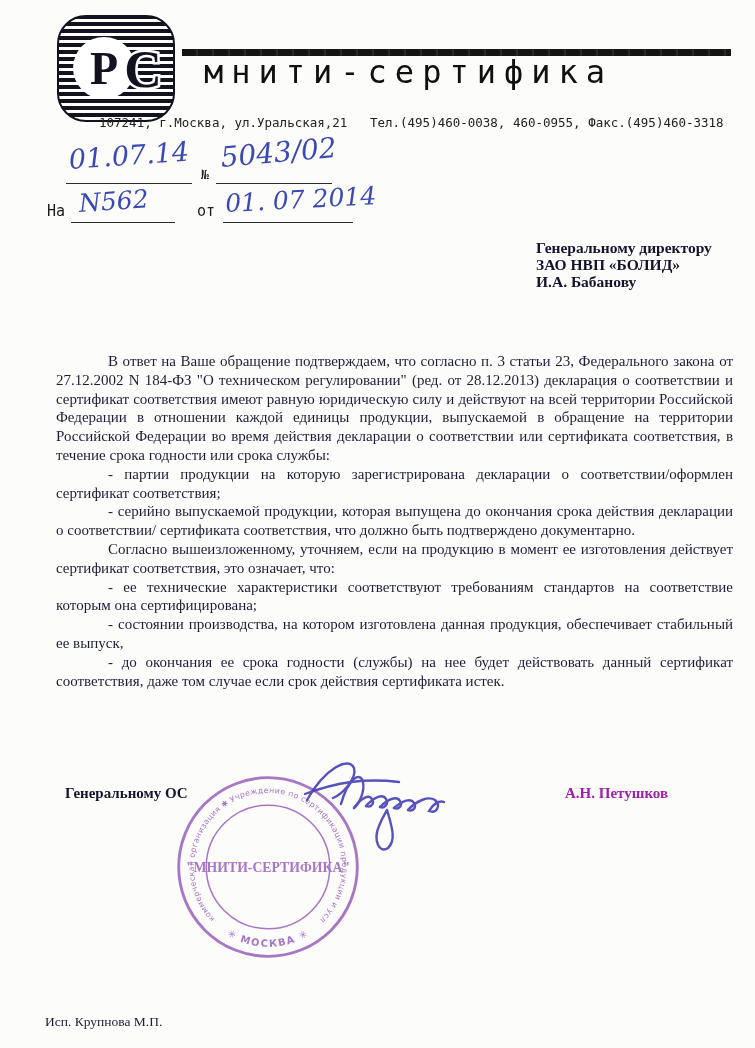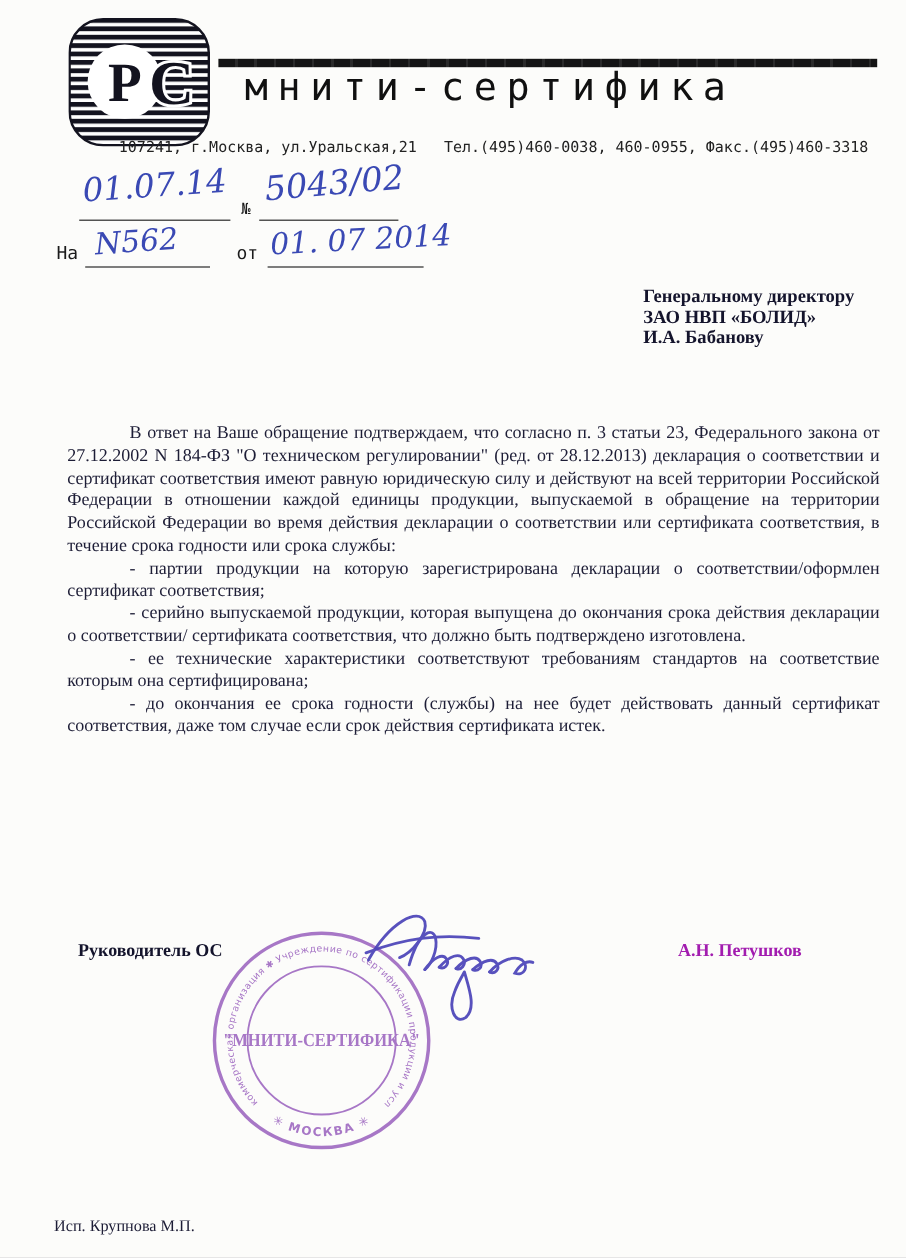--- a/index.html
+++ b/index.html
@@ -94,26 +94,28 @@
   <span class="hw" style="left:226px; top:189px; font-size:25px; transform:rotate(-3deg);">01. 07 2014</span>
   <div class="refline" style="left:223px; top:222px; width:130px;"></div>
 
   <div class="recipient">Генеральному директору
 ЗАО НВП «БОЛИД»
 И.А. Бабанову</div>
 
   <div class="body-text">
     <p>В ответ на Ваше обращение подтверждаем, что согласно п. 3 статьи 23, Федерального закона от 27.12.2002 N 184-ФЗ "О техническом регулировании" (ред. от 28.12.2013) декларация о соответствии и сертификат соответствия имеют равную юридическую силу и действуют на всей территории Российской Федерации в отношении каждой единицы продукции, выпускаемой в обращение на территории Российской Федерации во время действия декларации о соответствии или сертификата соответствия, в течение срока годности или срока службы:</p>
     <p>- партии продукции на которую зарегистрирована декларации о соответствии/оформлен сертификат соответствия;</p>
-    <p>- серийно выпускаемой продукции, которая выпущена до окончания срока действия декларации о соответствии/ сертификата соответствия, что должно быть подтверждено изготовлена.</p>
+    <p>- серийно выпускаемой продукции, которая выпущена до окончания срока действия декларации о соответствии/ сертификата соответствия, что должно быть подтверждено документарно.</p>
+    <p>Согласно вышеизложенному, уточняем, если на продукцию в момент ее изготовления действует сертификат соответствия, это означает, что:</p>
     <p>- ее технические характеристики соответствуют требованиям стандартов на соответствие которым она сертифицирована;</p>
+    <p>- состоянии производства, на котором изготовлена данная продукция, обеспечивает стабильный ее выпуск,</p>
     <p>- до окончания ее срока годности (службы) на нее будет действовать данный сертификат соответствия, даже  том случае если срок действия сертификата истек.</p>
   </div>
 
-  <div class="sig-title">Руководитель ОС</div>
+  <div class="sig-title">Генеральному ОС</div>
   <div class="sig-name">А.Н. Петушков</div>
 
   <div class="stamp">
     <svg viewBox="0 0 200 200" width="190" height="190">
       <defs>
         <path id="arcTop" d="M 44.85 155.15 A 78 78 0 1 1 155.15 155.15" fill="none"></path>
         <path id="arcBottom" d="M 58 172.7 A 84 84 0 0 0 142 172.7" fill="none"></path>
       </defs>
       <circle cx="100" cy="100" r="94" fill="none" stroke="#a26cc6" stroke-width="3"></circle>
       <circle cx="100" cy="100" r="65" fill="none" stroke="#a26cc6" stroke-width="1.6"></circle>

